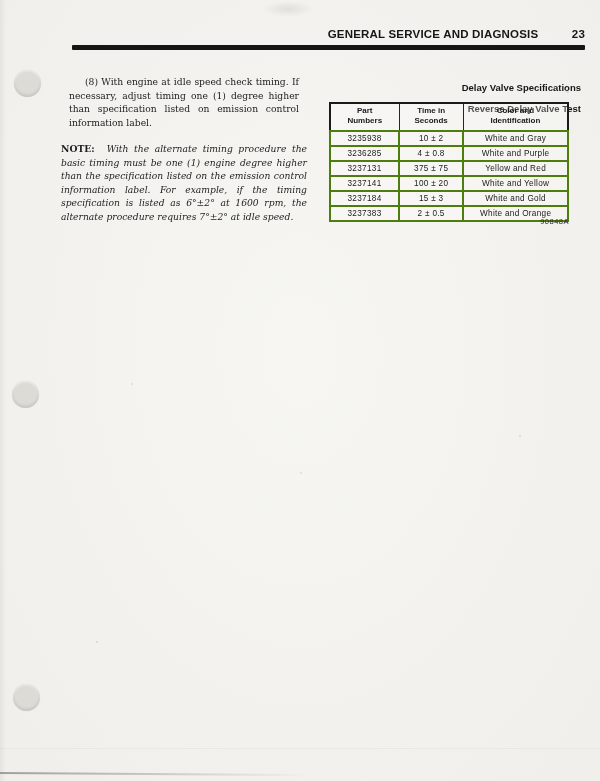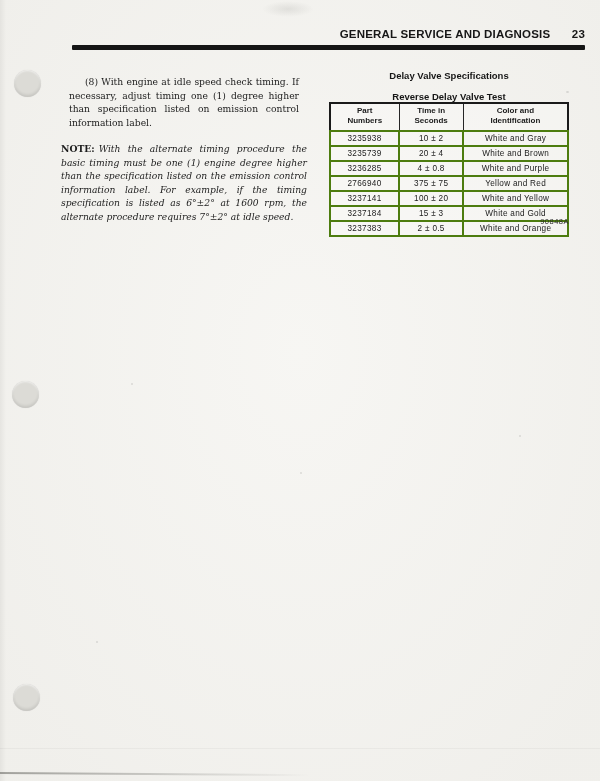--- a/index.html
+++ b/index.html
@@ -33,21 +33,21 @@
   .header {
     position: absolute;
     top: 28px; right: 15px;
     font-family: "Liberation Sans", sans-serif;
     font-weight: bold;
     font-size: 11.5px;
     letter-spacing: 0.2px;
     color: #161616;
     white-space: nowrap;
   }
-  .header .pagenum { margin-left: 18px; }
+  .header .pagenum { margin-left: 30px; }
   .header-rule {
     position: absolute;
     left: 72px; top: 45px;
     width: 513px; height: 5px;
     background: #151515;
     border-radius: 1px;
   }
 
   
   .left-col {
@@ -56,33 +56,33 @@
     width: 246px;
     font-size: 9.2px;
     line-height: 13.5px;
     text-align: justify;
   }
   .para { margin: 8px; text-indent: 16px; }
   .note { margin: 13px 0 0 0; }
   .note .note-label {
     font-weight: bold;
     font-style: normal;
-    margin-right: 4px;
+    margin-right: 12px;
   }
   .note .note-body {
     font-weight: normal;
     font-style: italic;
   }
 
   
   .rc-heading, .rc-subheading {
     position: absolute;
     left: 329px; width: 240px;
-    margin: 0;
-    text-align: center;
+    margin: 12px;
+    text-align: right;
     font-family: "Liberation Sans", sans-serif;
     font-weight: bold;
     font-size: 9.5px;
     color: #161616;
   }
   .rc-heading { top: 70px; }
   .rc-subheading { top: 91px; }
 
   table.spec {
     position: absolute;
@@ -202,31 +202,26 @@
 Identification</th>
     </tr>
   </thead>
   <tbody>
     <tr>
       <td>3235938</td>
       <td>10 ± 2</td>
       <td>White and Gray</td>
     </tr>
     <tr>
-      <td>3235739</td>
-      <td>20 ± 4</td>
-      <td>White and Brown</td>
-    </tr>
-    <tr>
       <td>3236285</td>
       <td>4 ± 0.8</td>
       <td>White and Purple</td>
     </tr>
     <tr>
-      <td>2766940</td>
+      <td>3237131</td>
       <td>375 ± 75</td>
       <td>Yellow and Red</td>
     </tr>
     <tr>
       <td>3237141</td>
       <td>100 ± 20</td>
       <td>White and Yellow</td>
     </tr>
     <tr>
       <td>3237184</td>

